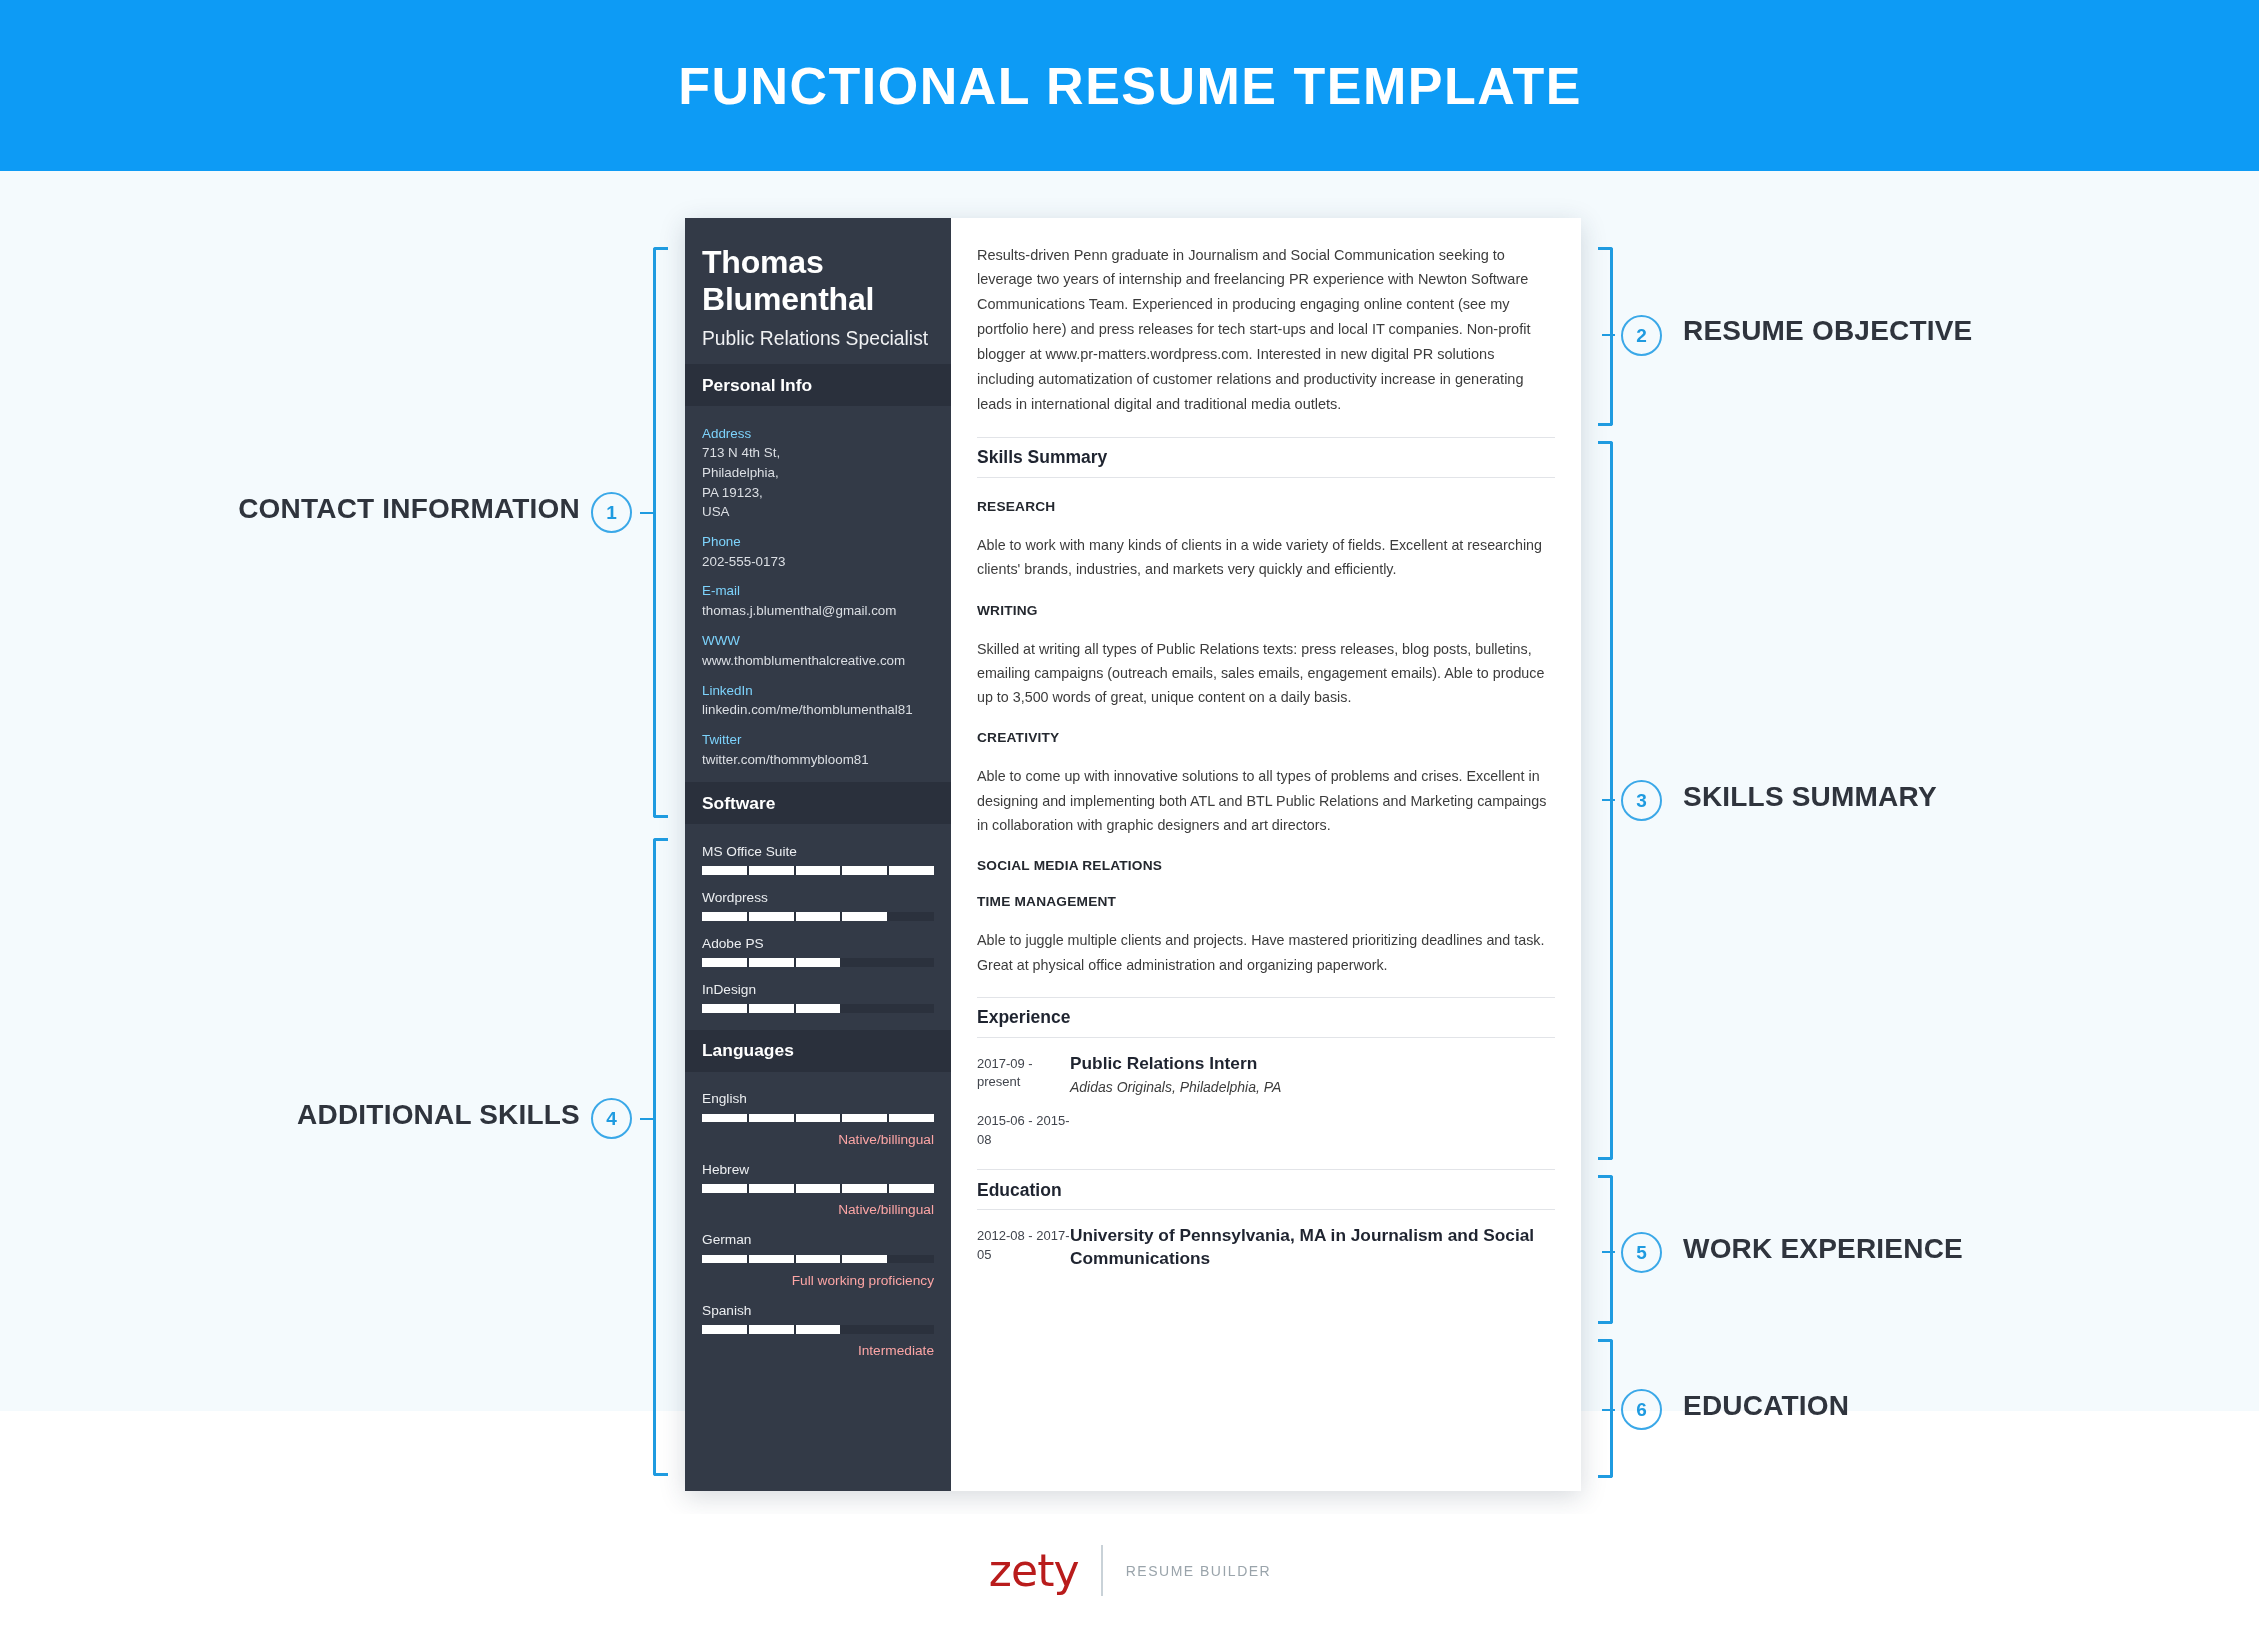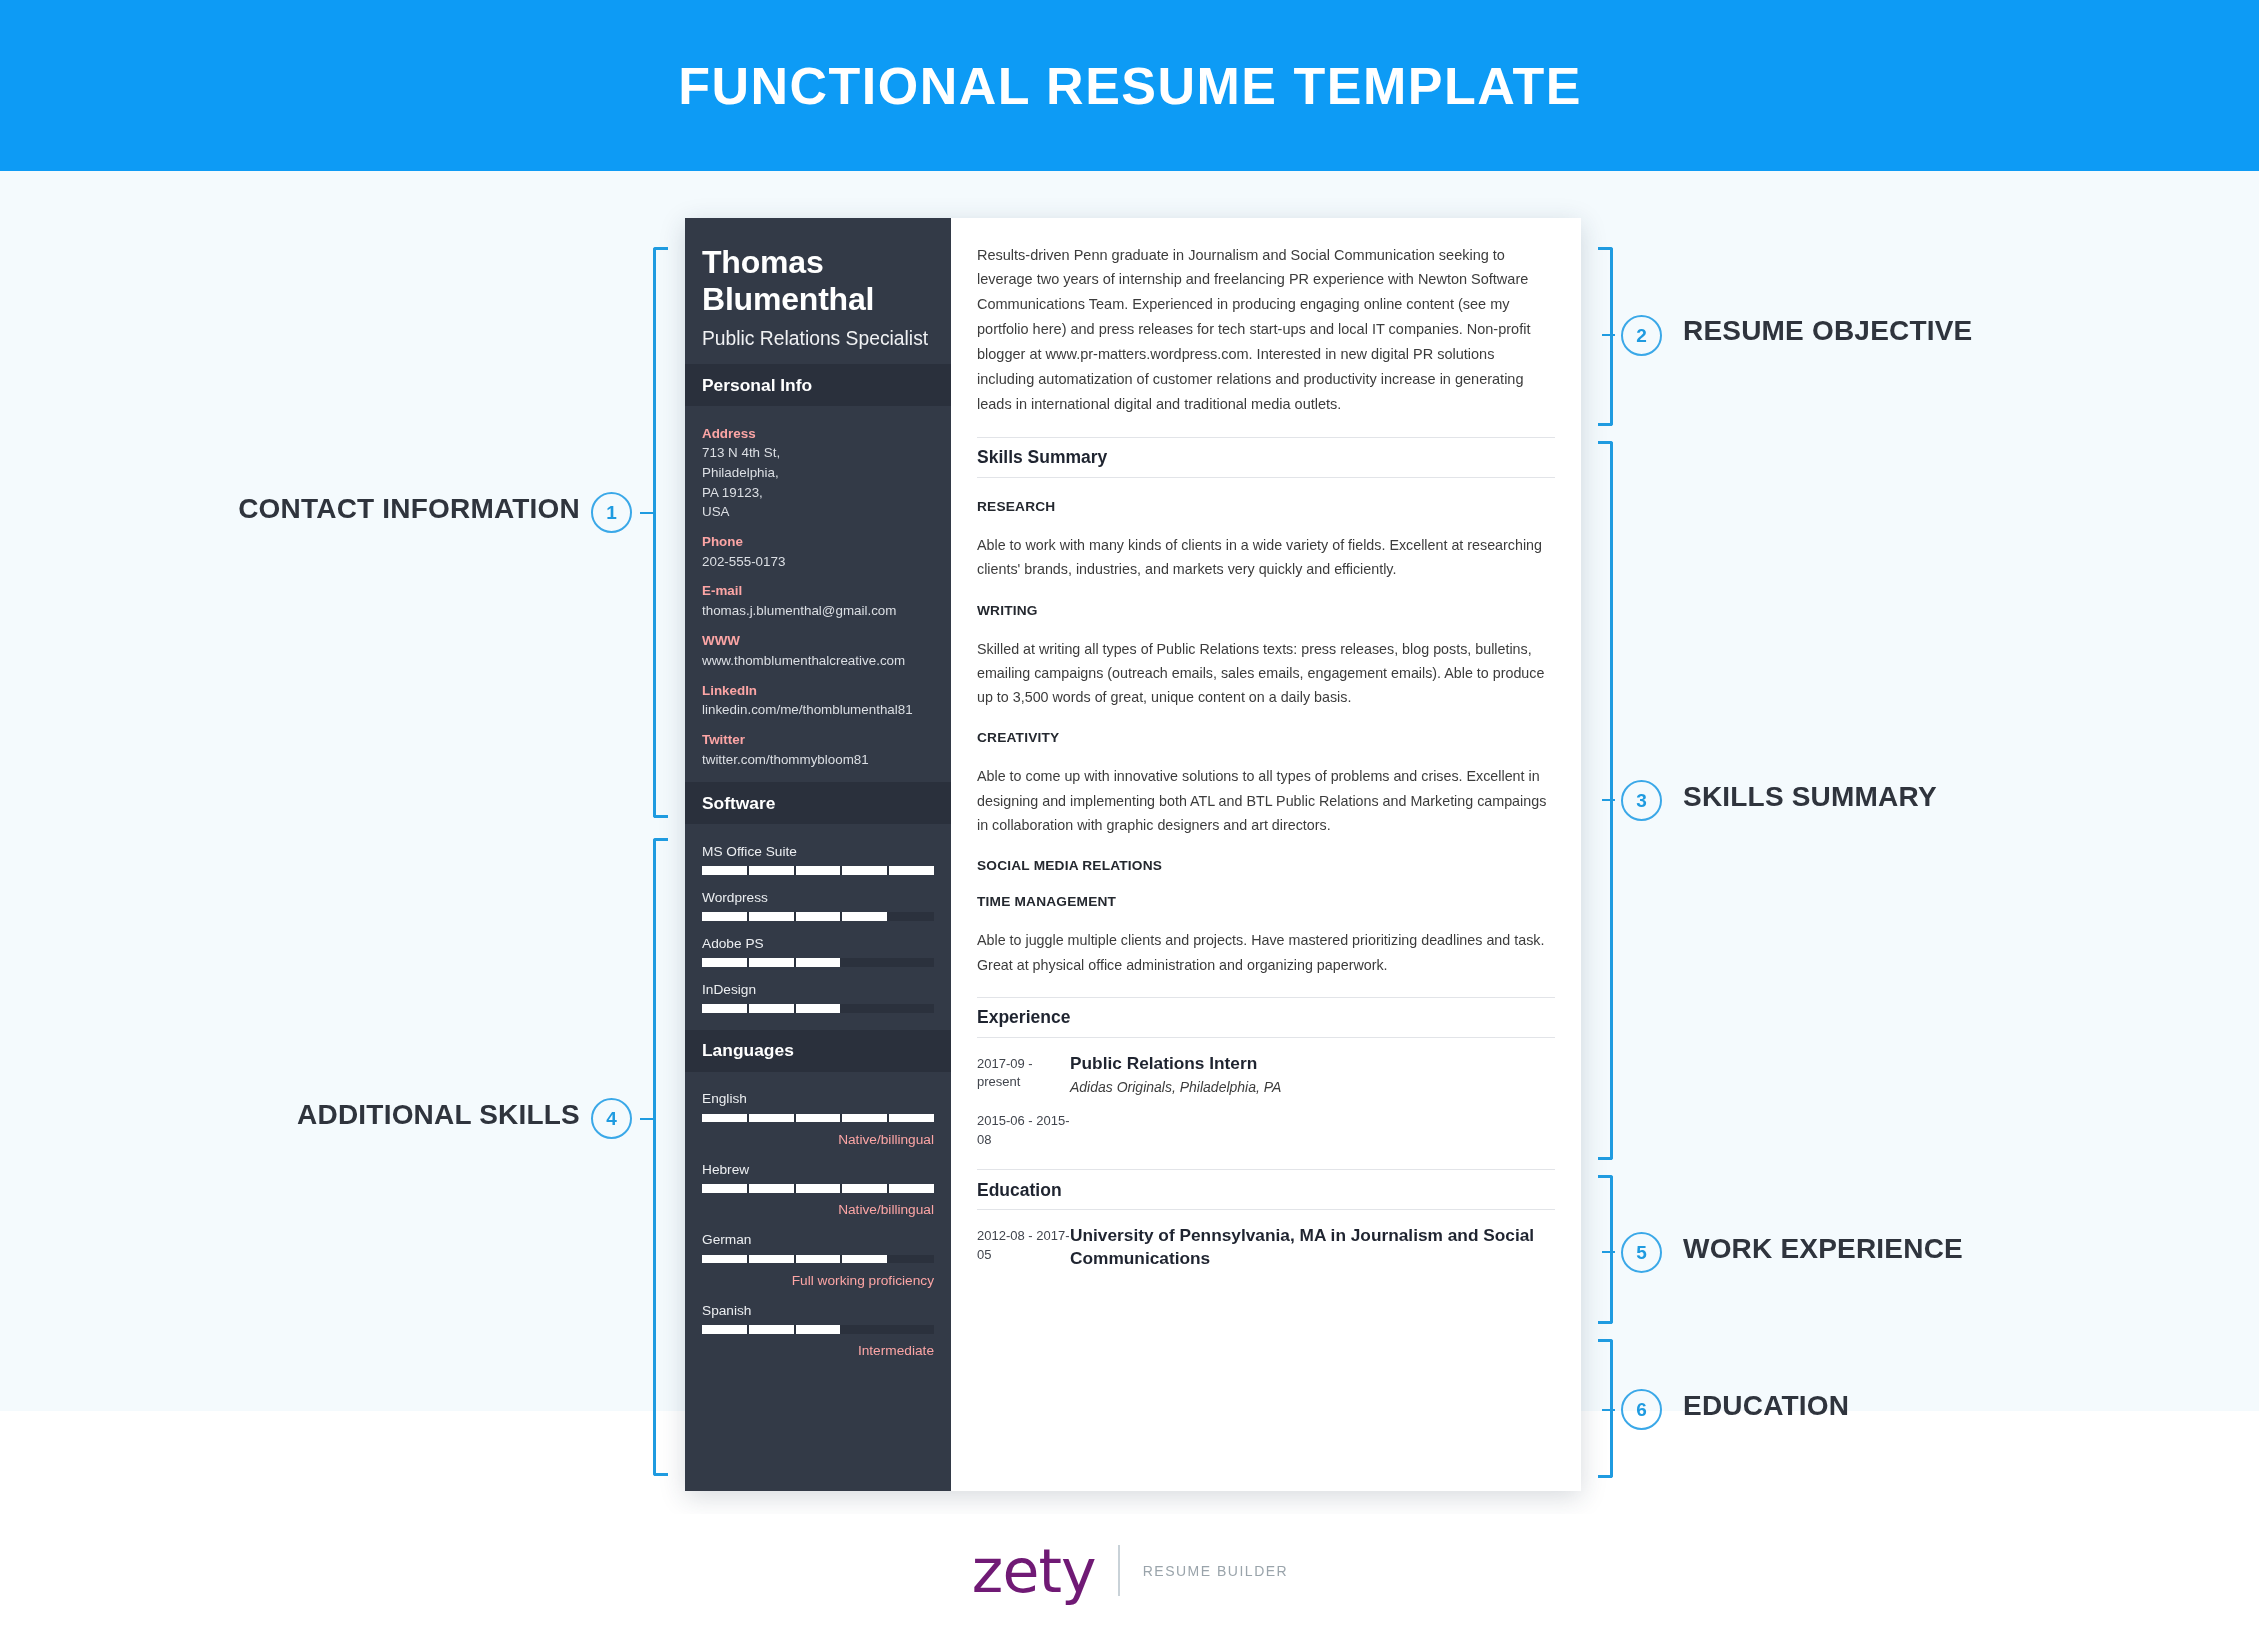--- a/index.html
+++ b/index.html
@@ -80,22 +80,22 @@
     font-size: 17.4px;
     font-weight: bold;
     padding: 10.4px 17px 10.4px 17px;
     color: #ffffff;
   }
   .sb-body { padding: 7.5px 17px 0 17px; }
 
   .info-group { margin-top: 12.2px; }
   .info-label {
     font-size: 13.4px;
-    font-weight: bold;
-    color: #fca5a5;
+    font-weight: normal;
+    color: #7dd3fc;
     margin-bottom: 2.8px;
   }
   .info-value {
     font-size: 13.4px;
     color: #dcdfe4;
     line-height: 1.46;
   }
 
   
   .skill-row { margin-top: 15px; }
@@ -240,22 +240,22 @@
     top: 1514px;
     width: 2260px;
     height: 113px;
     background: #ffffff;
     display: flex;
     align-items: center;
     justify-content: center;
   }
   .logo-wrap { display: flex; align-items: center; }
   .logo-zety {
-    font-size: 60px;
-    color: #701a75;
+    font-size: 44px;
+    color: #b91c1c;
     font-family: "DejaVu Sans", sans-serif;
     letter-spacing: -0.9px;
     font-weight: normal;
   }
   .logo-divider {
     width: 1.9px;
     height: 51px;
     background: #c9d2d8;
     margin: 0 22.6px;
   }

